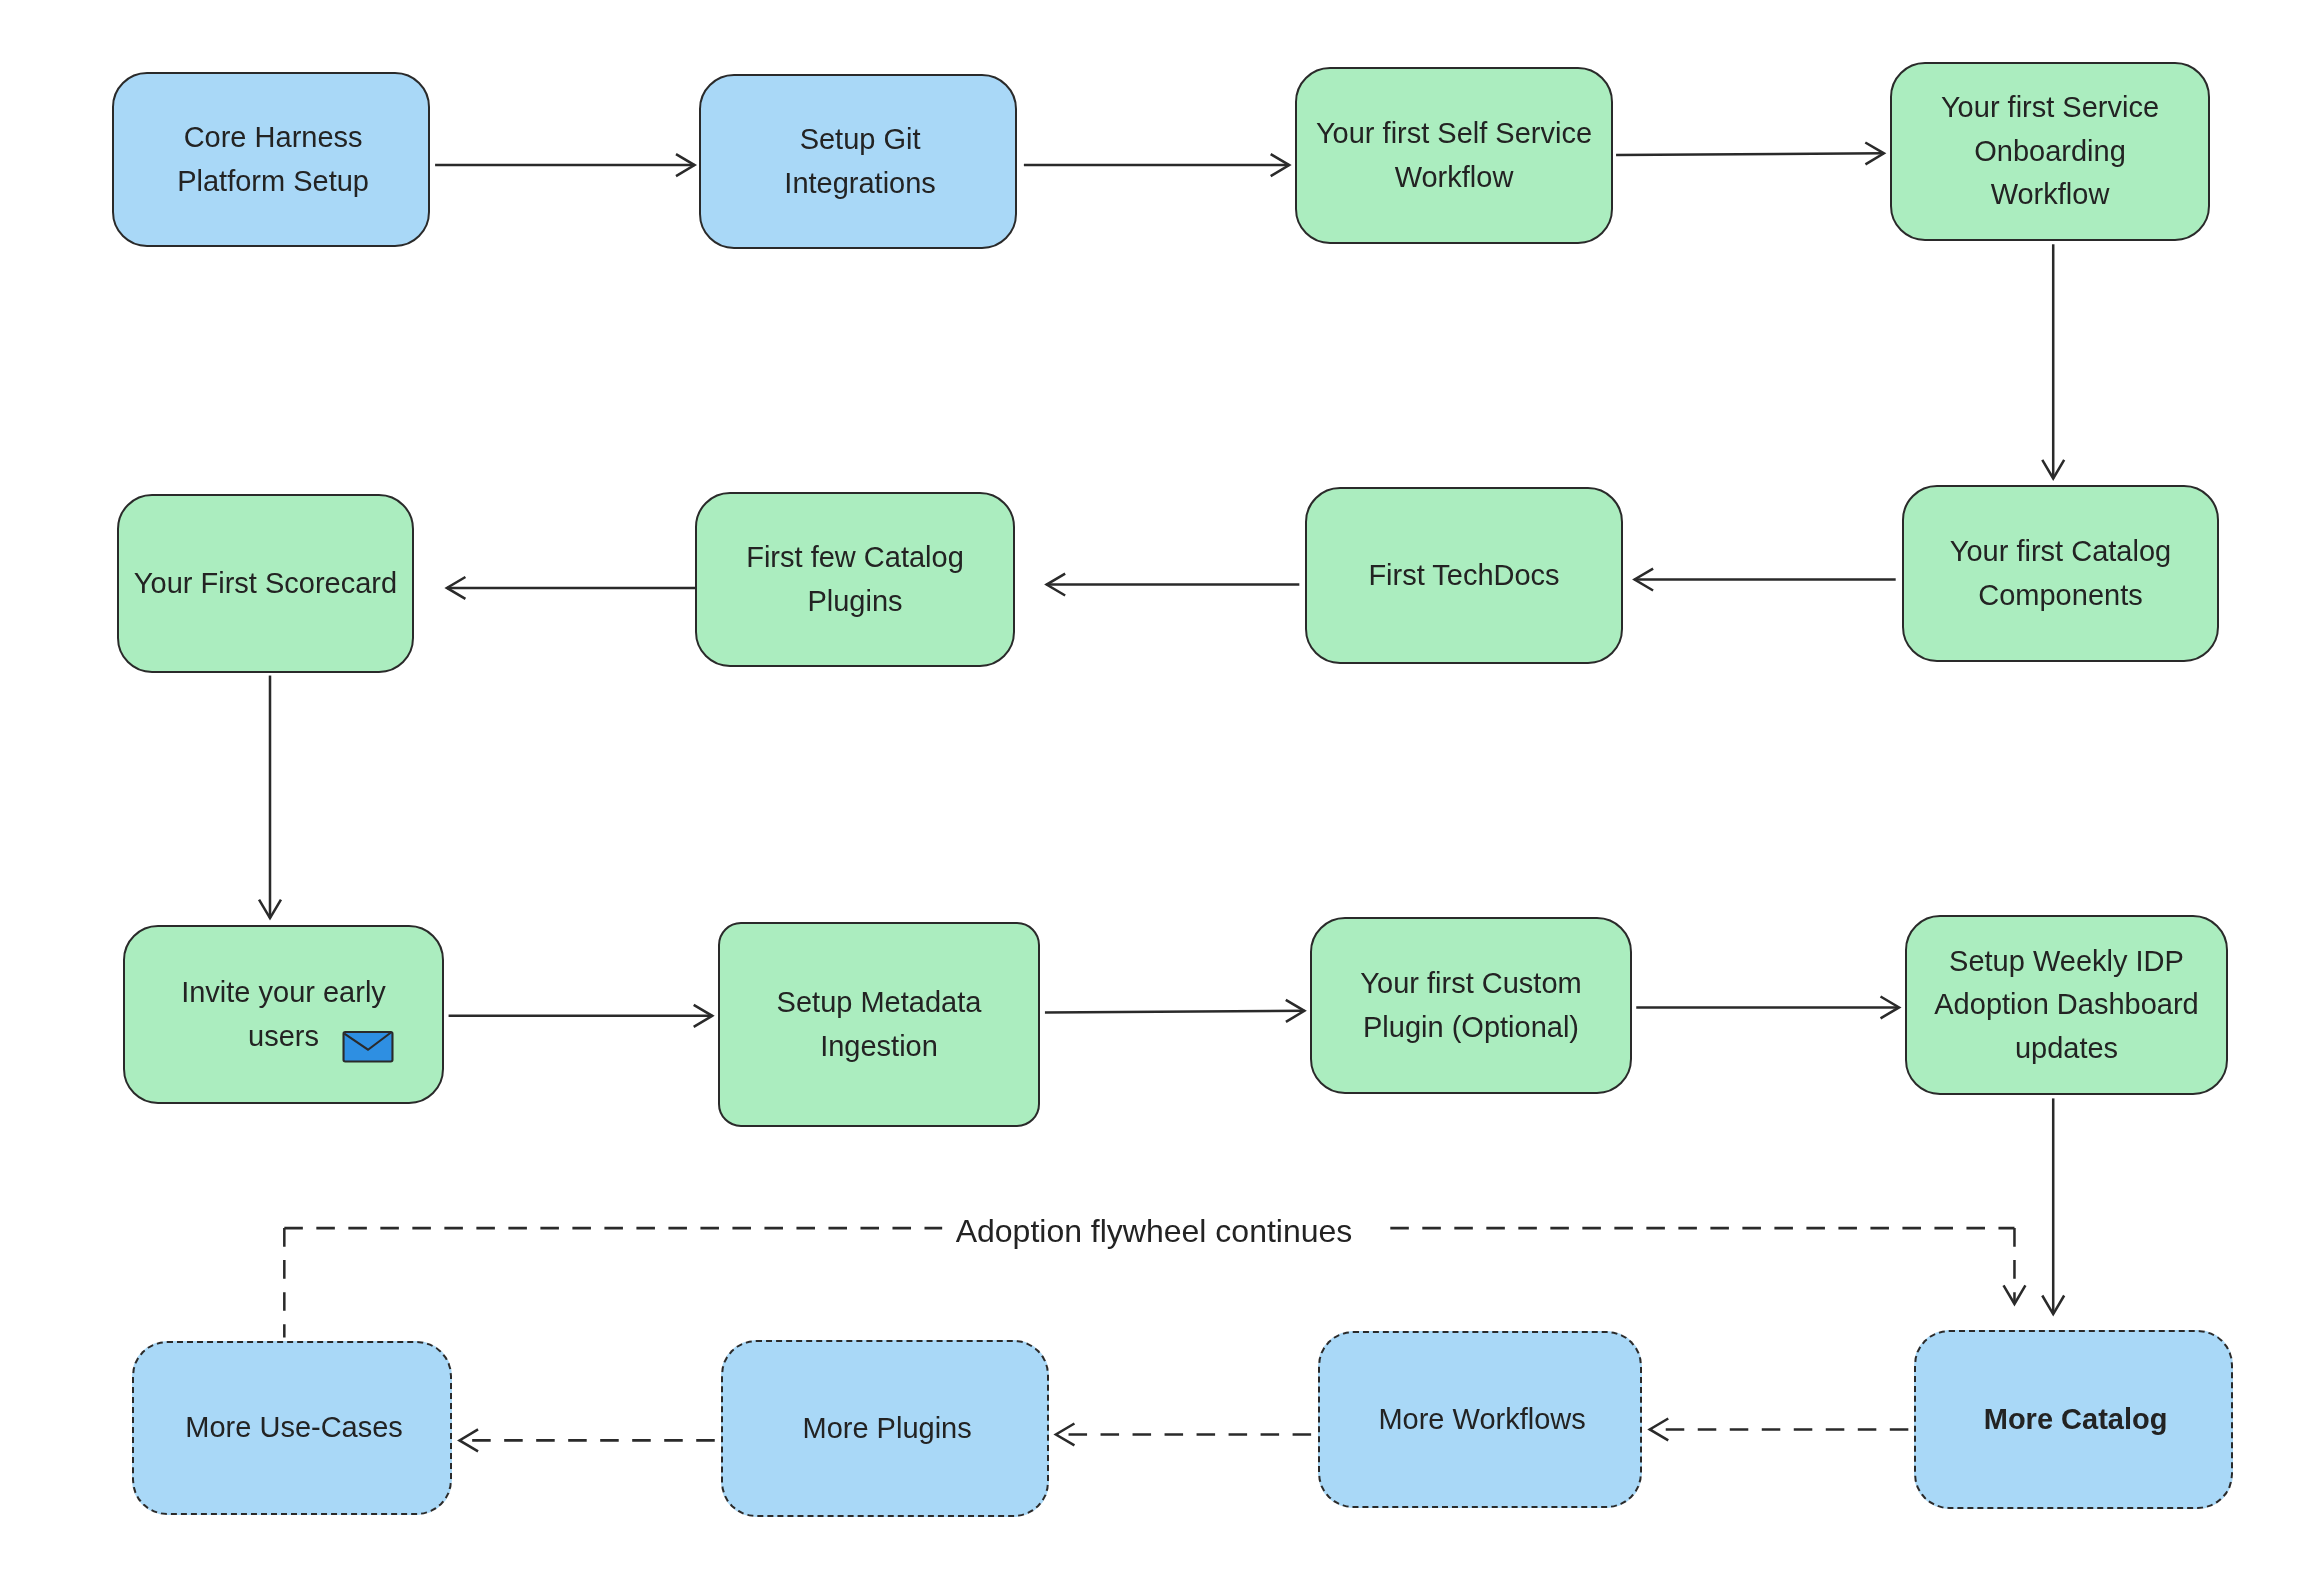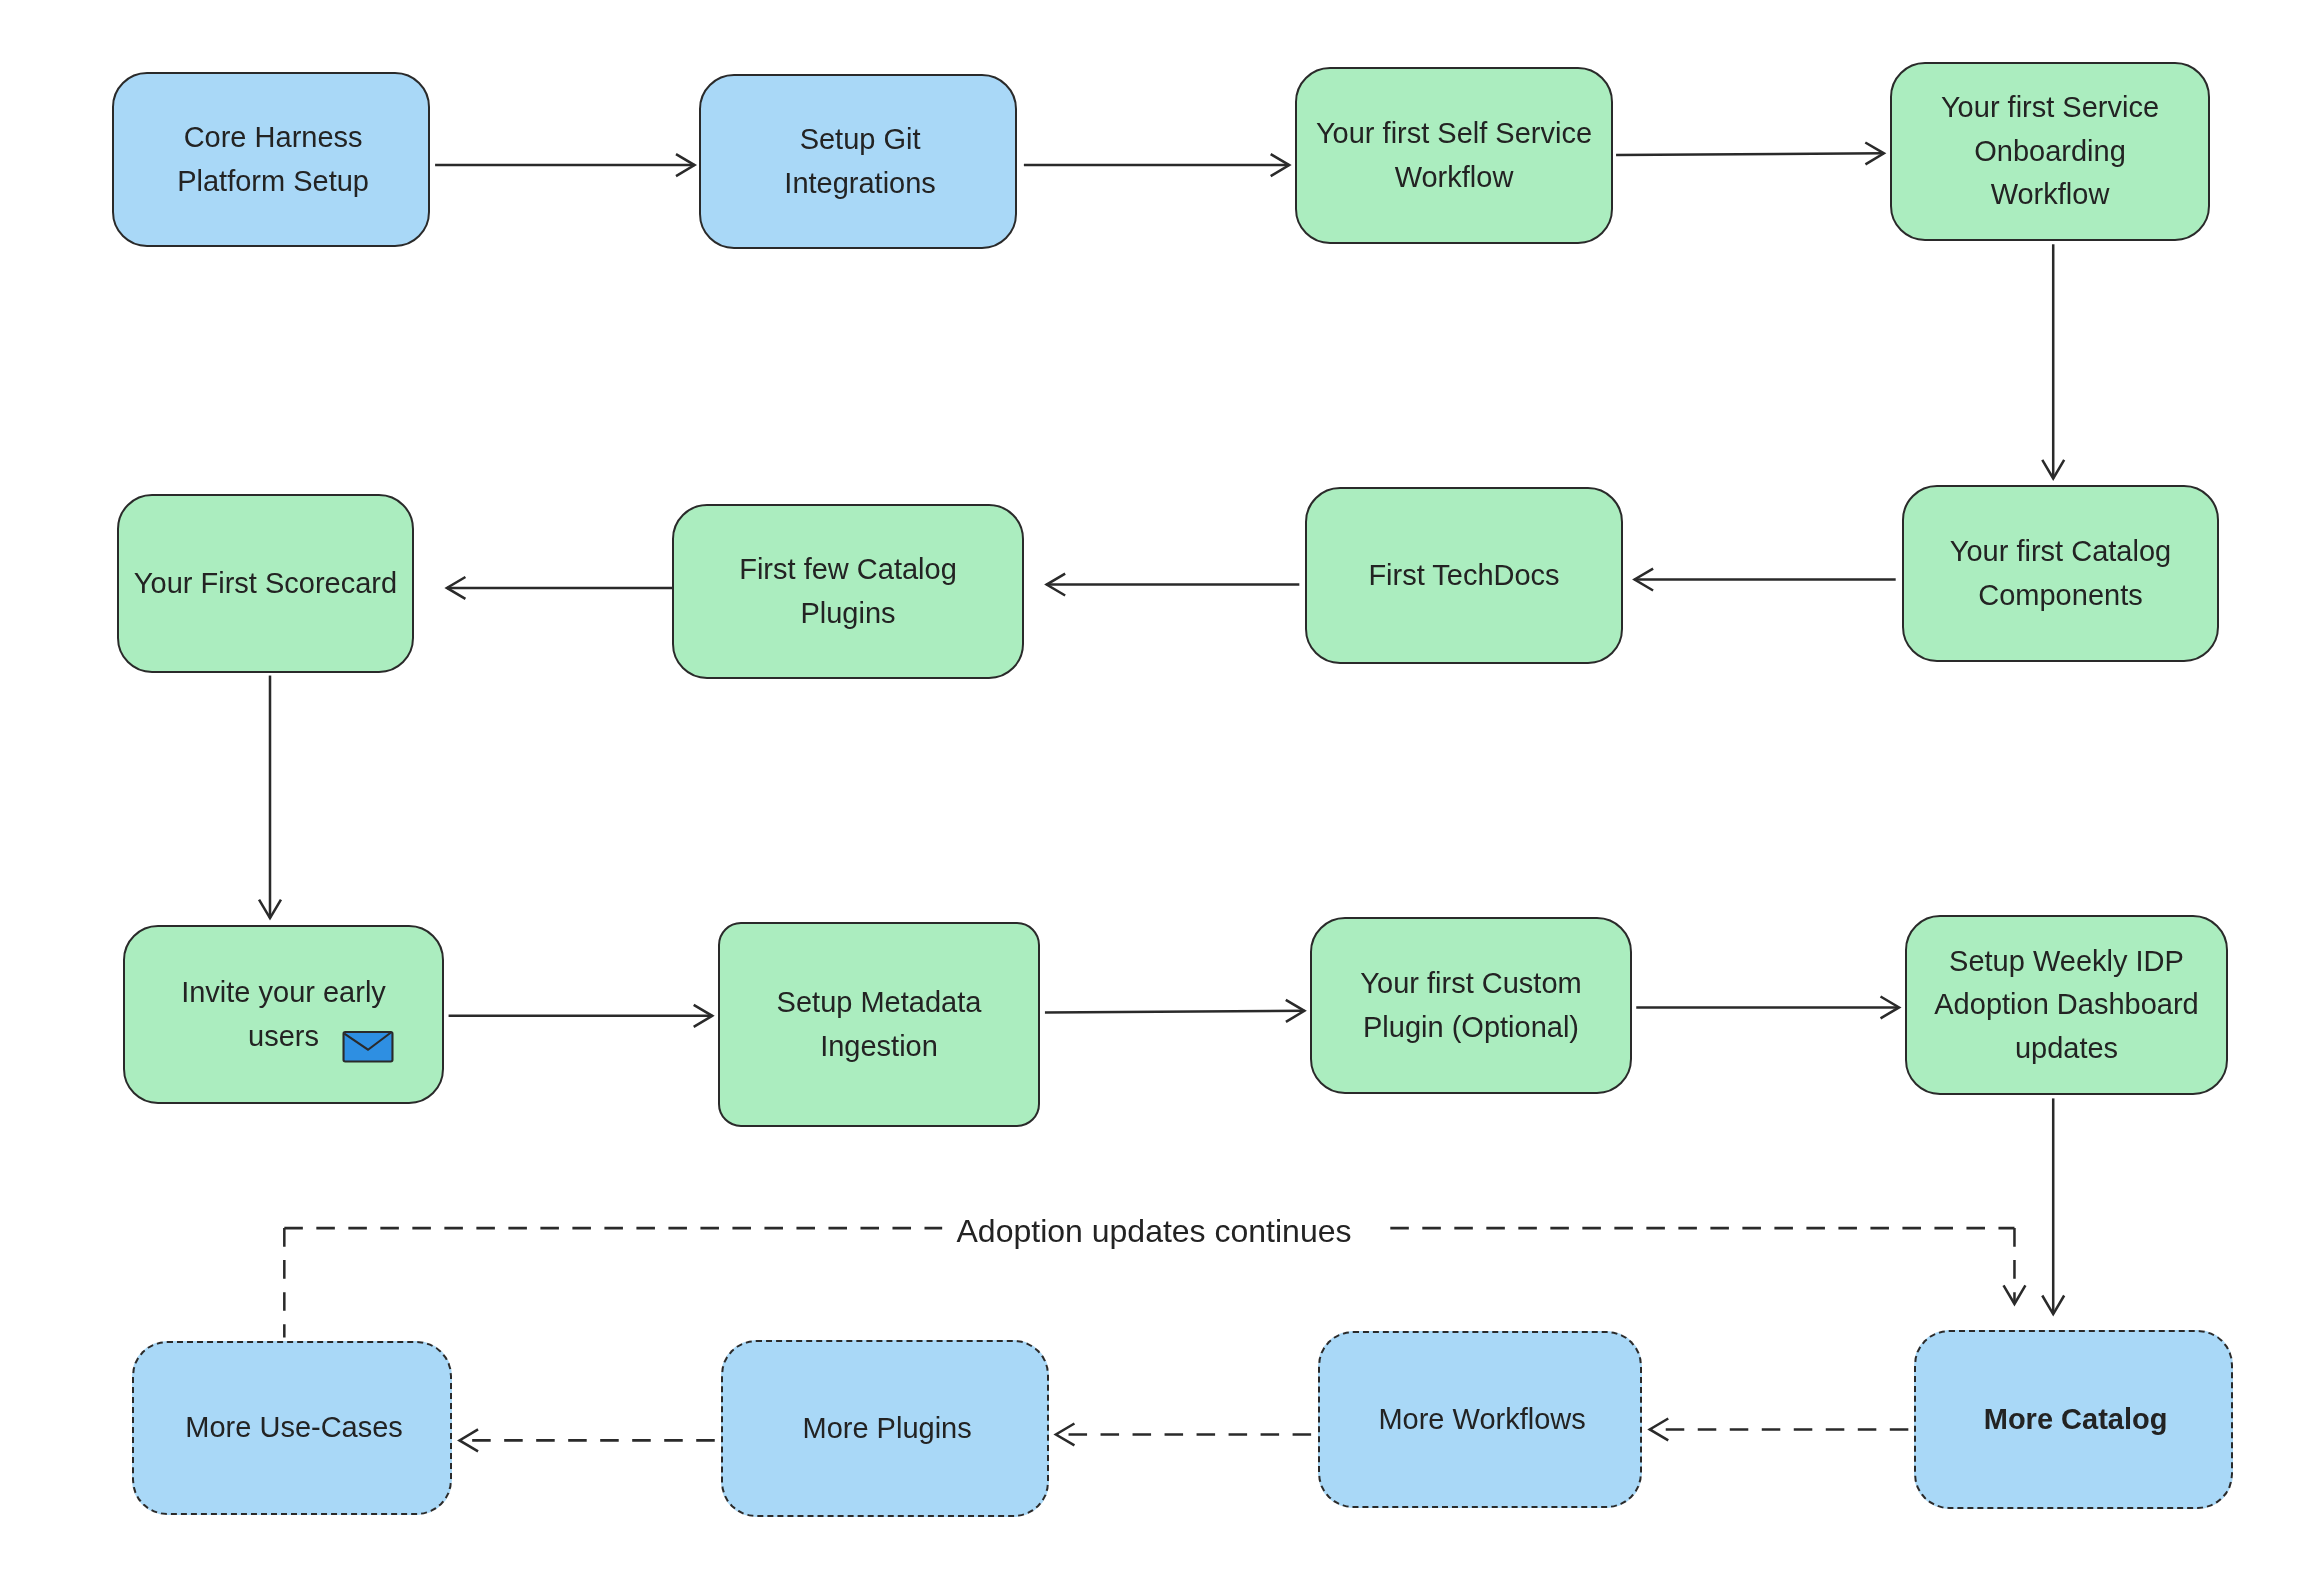--- a/index.html
+++ b/index.html
@@ -71,41 +71,41 @@
 Integrations</span></div>
   <div class="node green" style="left:1295px;top:67px;width:318px;height:177px;"><span class="node-label">Your first Self Service
 Workflow</span></div>
   <div class="node green" style="left:1890px;top:62px;width:320px;height:179px;"><span class="node-label">Your first Service
 Onboarding
 Workflow</span></div>
 
   <div class="node green" style="left:1902px;top:485px;width:317px;height:177px;"><span class="node-label">Your first Catalog
 Components</span></div>
   <div class="node green" style="left:1305px;top:487px;width:318px;height:177px;"><span class="node-label">First TechDocs</span></div>
-  <div class="node green" style="left:672px;top:492px;width:352px;height:175px;margin-top:12px;"><span class="node-label">First few Catalog
+  <div class="node green" style="left:695px;top:492px;width:320px;height:175px;"><span class="node-label">First few Catalog
 Plugins</span></div>
   <div class="node green" style="left:117px;top:494px;width:297px;height:179px;"><span class="node-label">Your First Scorecard</span></div>
 
   <div class="node green" style="left:123px;top:925px;width:321px;height:179px;justify-content:center;">
     <span class="node-label">Invite your early
 users</span>
     <svg class="envelope" width="54" height="39" viewBox="0 0 64 46">
       <rect x="3" y="7" width="58" height="35" rx="2" fill="var(--envelope-blue,#2e8fe2)" stroke="var(--stroke,#2a2a2a)" stroke-width="2.5"></rect>
       <path d="M4,9 L32,28 L60,7" fill="none" stroke="var(--stroke,#2a2a2a)" stroke-width="2.5"></path>
     </svg>
   </div>
   <div class="node green" style="left:718px;top:922px;width:322px;height:205px;border-radius:23px;"><span class="node-label">Setup Metadata
 Ingestion</span></div>
   <div class="node green" style="left:1310px;top:917px;width:322px;height:177px;"><span class="node-label">Your first Custom
 Plugin (Optional)</span></div>
   <div class="node green" style="left:1905px;top:915px;width:323px;height:180px;"><span class="node-label">Setup Weekly IDP
 Adoption Dashboard
 updates</span></div>
 
-  <div class="flywheel-label">Adoption updates continues</div>
+  <div class="flywheel-label">Adoption flywheel continues</div>
 
   <div class="node blue dashed" style="left:1914px;top:1330px;width:319px;height:179px;font-weight:bold;"><span class="node-label">More Catalog</span></div>
   <div class="node blue dashed" style="left:1318px;top:1331px;width:324px;height:177px;"><span class="node-label">More Workflows</span></div>
   <div class="node blue dashed" style="left:721px;top:1340px;width:328px;height:177px;"><span class="node-label">More Plugins</span></div>
   <div class="node blue dashed" style="left:132px;top:1341px;width:320px;height:174px;"><span class="node-label">More Use-Cases</span></div>
 
 </div>
 
 
 </body></html>

